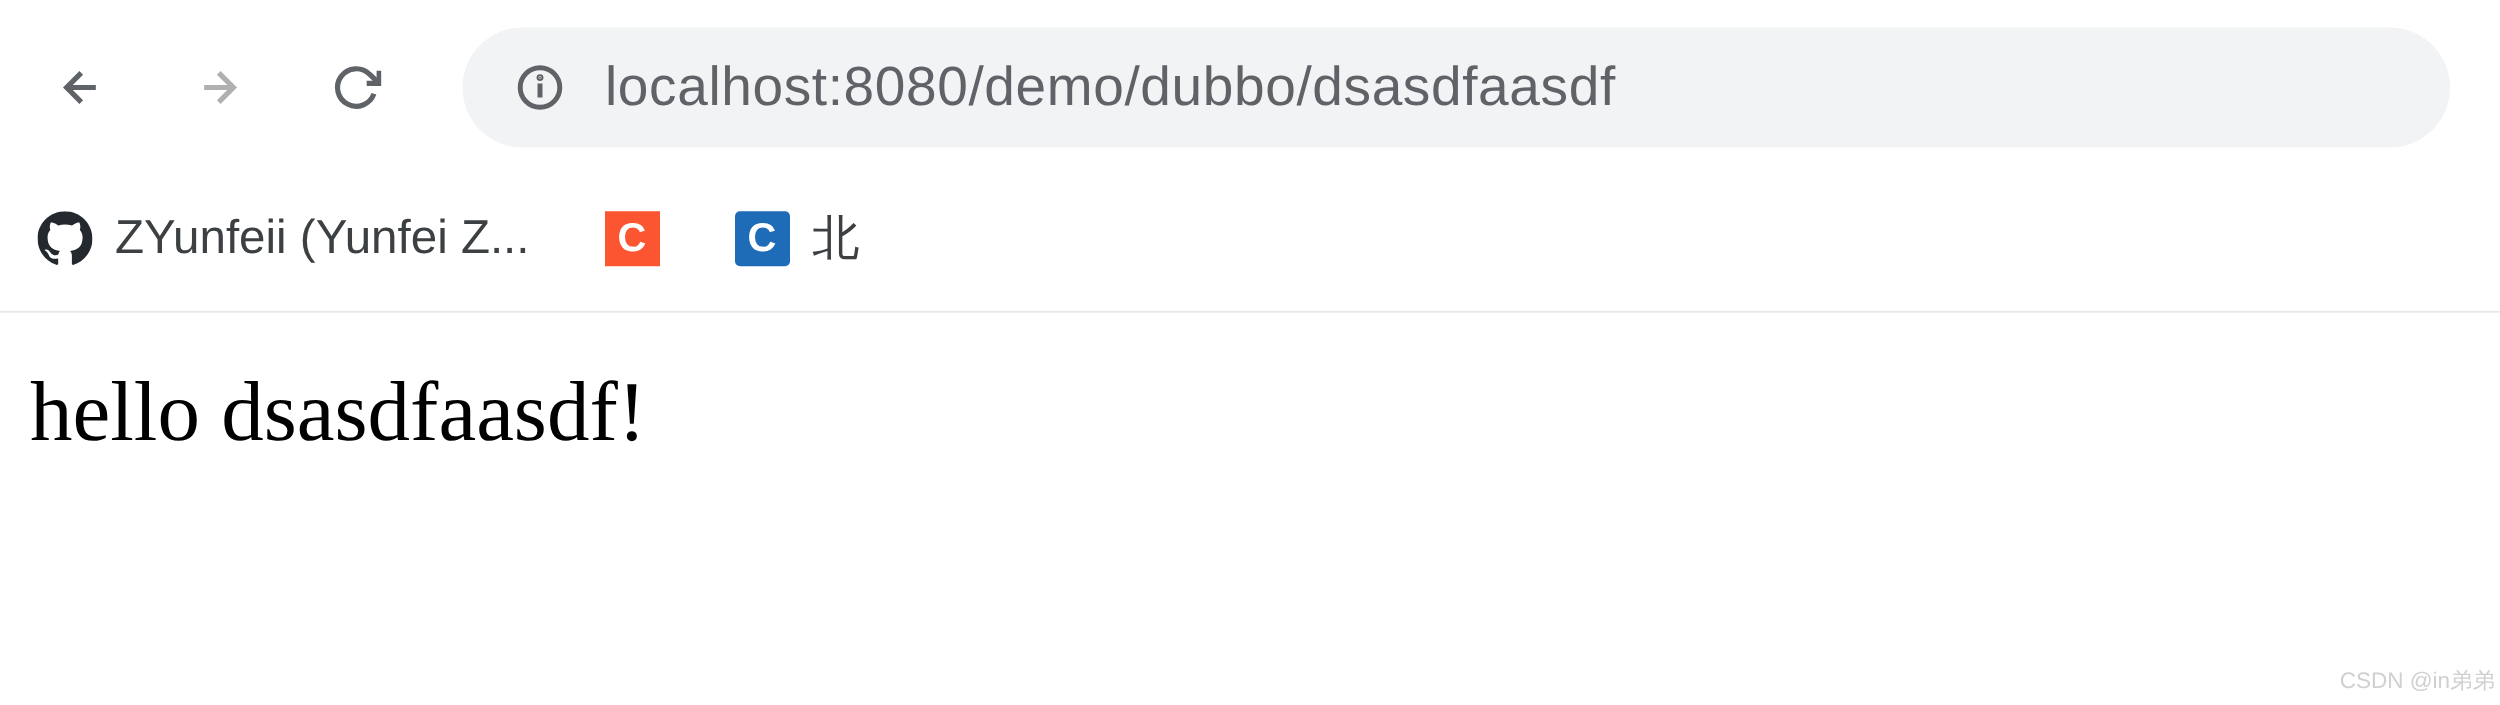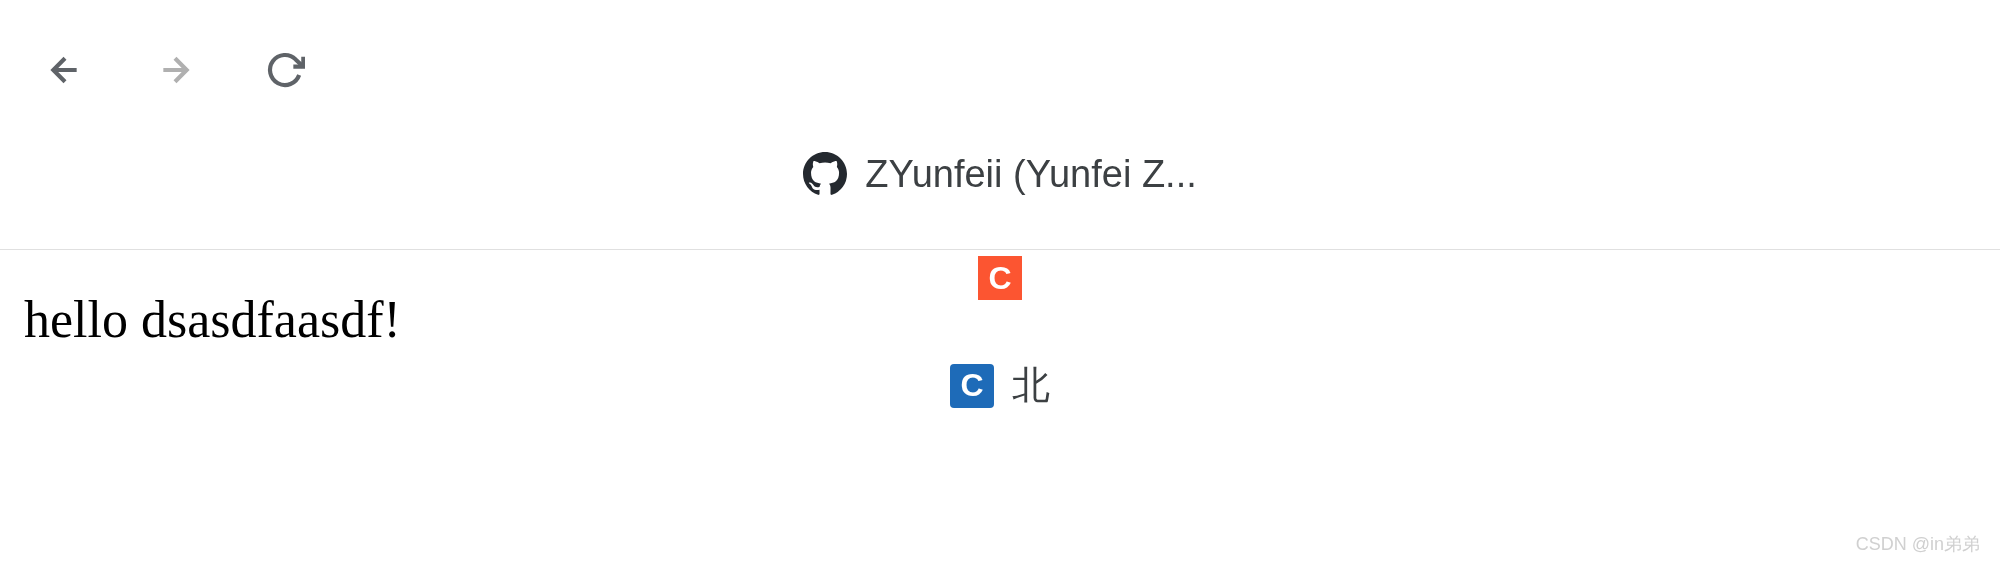--- a/index.html
+++ b/index.html
@@ -77,21 +77,20 @@
       letter-spacing: 0.5px;
       white-space: nowrap;
     }
     .bookmarks-bar {
       display: flex;
       align-items: center;
       padding: 12px 30px 20px 30px;
       gap: 60px;
       border-bottom: 1px solid #e0e0e0;
       height: 110px;
-      flex-direction: column;
     }
     .bookmark-item {
       display: flex;
       align-items: center;
       gap: 18px;
       cursor: pointer;
     }
     .bookmark-icon {
       width: 44px;
       height: 44px;
@@ -144,28 +143,28 @@
       display: flex;
       align-items: center;
       justify-content: center;
       border-radius: 4px;
       font-family: Arial, sans-serif;
     }
     .page-content {
       padding: 40px 24px;
     }
     .page-text {
-      font-size: 52px;
+      font-size: 68px;
       color: #000000;
       font-family: "Times New Roman", serif;
     }
     .watermark {
       position: absolute;
       bottom: 8px;
-      right: 20px;
+      right: 4px;
       font-size: 18px;
       color: #d0d0d0;
       font-family: Arial, sans-serif;
     }
   </style>
 </head>
 <body>
 
 <div class="toolbar">
   <div class="nav-controls">
@@ -178,20 +177,30 @@
       <svg viewBox="0 0 24 24">
         <path d="M5 12h14M12 5l7 7-7 7"></path>
       </svg>
     </div>
     <div class="nav-btn">
       <svg viewBox="0 0 24 24">
         <path d="M23 4v6h-6"></path>
         <path d="M20.49 15a9 9 0 1 1-2.12-9.36L23 10"></path>
       </svg>
     </div>
+  </div>
+  <div class="address-bar">
+    <div class="info-icon">
+      <svg viewBox="0 0 24 24">
+        <circle cx="12" cy="12" r="10"></circle>
+        <line x1="12" y1="10" x2="12" y2="17"></line>
+        <circle cx="12" cy="7" r="0.5" fill="#5f6368"></circle>
+      </svg>
+    </div>
+    <span class="url-text">localhost:8080/demo/dubbo/dsasdfaasdf</span>
   </div>
 </div>
 
 <div class="bookmarks-bar">
   <div class="bookmark-item">
     <div class="bookmark-icon github-icon">
       <svg viewBox="0 0 16 16">
         <path d="M8 0C3.58 0 0 3.58 0 8c0 3.54 2.29 6.53 5.47 7.59.4.07.55-.17.55-.38 0-.19-.01-.82-.01-1.49-2.01.37-2.53-.49-2.69-.94-.09-.23-.48-.94-.82-1.13-.28-.15-.68-.52-.01-.53.63-.01 1.08.58 1.23.82.72 1.21 1.87.87 2.33.66.07-.52.28-.87.51-1.07-1.78-.2-3.64-.89-3.64-3.95 0-.87.31-1.59.82-2.15-.08-.2-.36-1.02.08-2.12 0 0 .67-.21 2.2.82.64-.18 1.32-.27 2-.27.68 0 1.36.09 2 .27 1.53-1.04 2.2-.82 2.2-.82.44 1.1.16 1.92.08 2.12.51.56.82 1.27.82 2.15 0 3.07-1.87 3.75-3.65 3.95.29.25.54.73.54 1.48 0 1.07-.01 1.93-.01 2.2 0 .21.15.46.55.38A8.013 8.013 0 0 0 16 8c0-4.42-3.58-8-8-8z"></path>
       </svg>
     </div>

